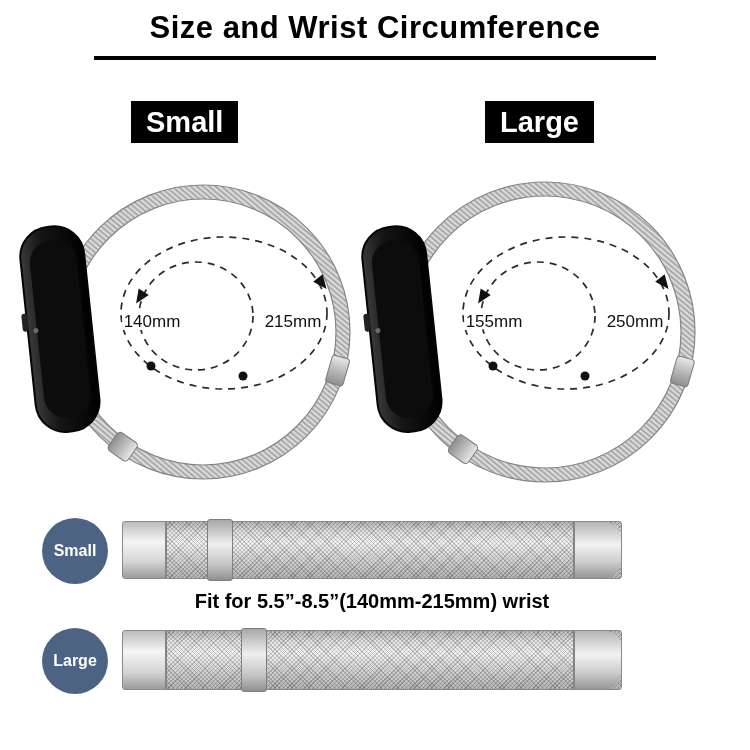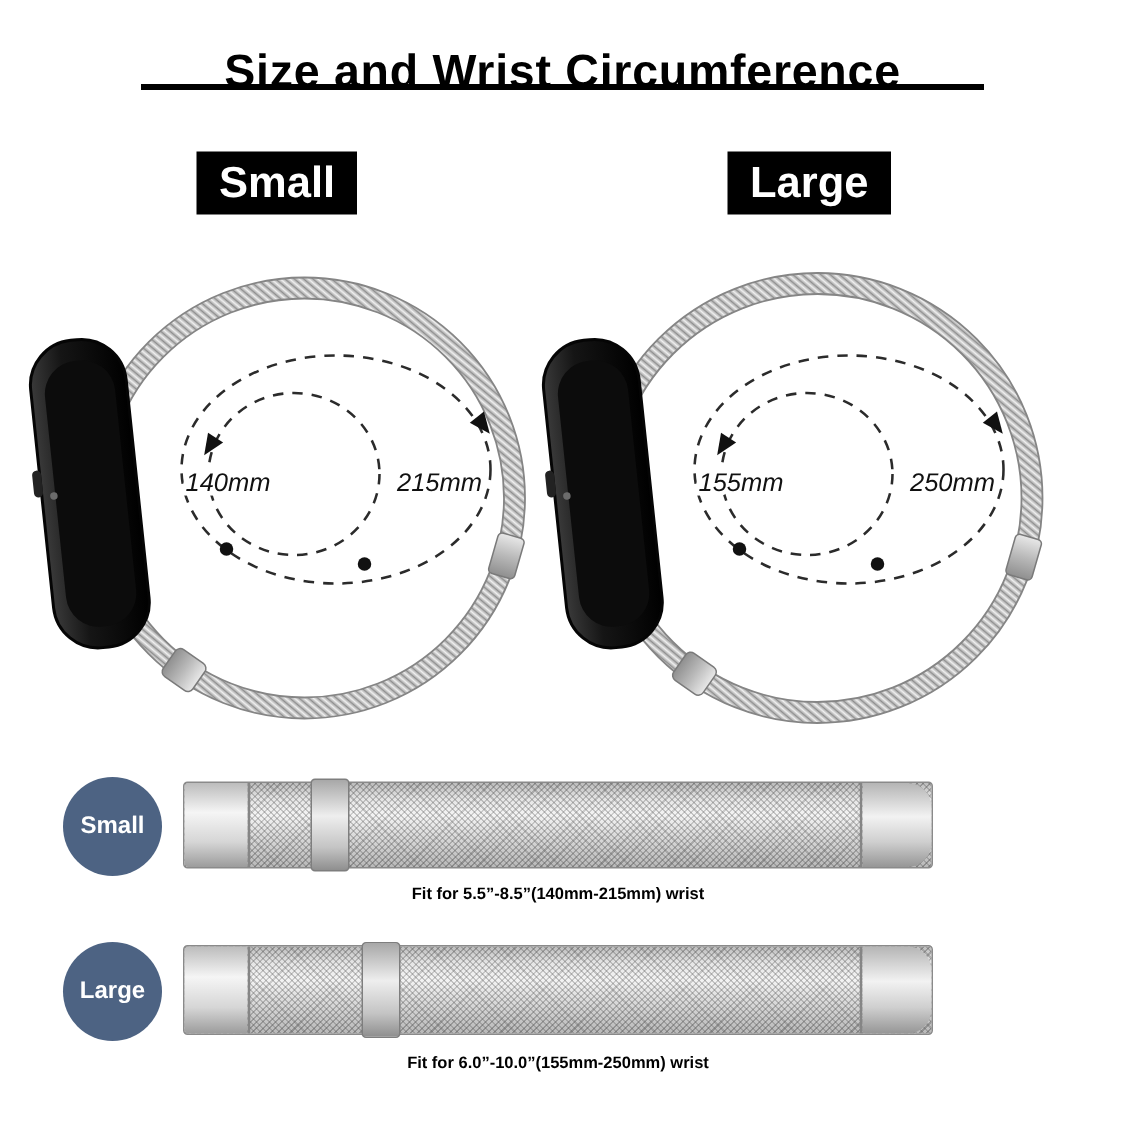--- a/index.html
+++ b/index.html
@@ -8,38 +8,38 @@
     background:#ffffff;
     font-family:"Liberation Sans", sans-serif;
     position:relative;
     overflow:hidden;
     color:#000;
   }
   .page { position:absolute; inset:0; }
 
   
   .title {
-    position:absolute; top:30px; left:0; width:100%;
+    position:absolute; top:10px; left:0; width:100%;
     text-align:center; font-size:31px; font-weight:700; letter-spacing:0.5px;
   }
   .title-underline {
     position:absolute; top:56px; left:94px; width:562px; height:4px; background:#000;
   }
 
   
   .badge {
     position:absolute; top:101px; height:42px; line-height:42px;
     background:#000; color:#fff; font-size:29px; font-weight:700;
     text-align:center; padding:0 15px;
   }
   .badge-small { left:131px; }
   .badge-large { left:485px; }
 
   
-  .diagram { position:absolute; top:150px; width:370px; height:370px;font-style:italic; }
+  .diagram { position:absolute; top:150px; width:370px; height:370px; }
   .diagram-small { left:18px; }
   .diagram-large { left:360px; }
   .diagram svg { width:100%; height:100%; display:block; }
   .measure-text { font-size:17px; fill:#111; paint-order:stroke; stroke:#fff; stroke-width:6px; }
 
   
   .size-dot {
     position:absolute; left:42px; width:66px; height:66px; border-radius:50%;
     background:#4d6383; color:#fff; font-size:16px; font-weight:700;
     display:flex; align-items:center; justify-content:center;
@@ -71,21 +71,21 @@
   .slider {
     position:absolute; top:-3px; bottom:-3px; width:26px;
     background:linear-gradient(180deg,#a8a8a8,#eeeeee 40%,#c4c4c4 75%,#8f8f8f);
     border:1px solid #7e7e7e; border-radius:3px;
   }
   .slider-1 { left:84px; }
   .slider-2 { left:118px; }
 
   .fit-text {
     position:absolute; left:122px; width:500px; text-align:center;
-    font-size:11px; font-weight:700;
+    font-size:20px; font-weight:700;
   }
   .fit-1 { top:590px; }
   .fit-2 { top:703px; }
 </style>
 </head>
 <body>
 
 <div class="page">
 
   <div class="title">Size and Wrist Circumference</div>
@@ -211,15 +211,14 @@
     <div class="clasp-right"></div>
   </div>
   <div class="fit-text fit-1">Fit for 5.5”-8.5”(140mm-215mm) wrist</div>
 
   <div class="size-dot dot-2">Large</div>
   <div class="flat-band band-2">
     <div class="clasp-left"></div>
     <div class="slider slider-2"></div>
     <div class="clasp-right"></div>
   </div>
-  <div class="fit-text fit-2">Fit for 6.0”-10.0”(155mm-250mm) wrist</div>
 
 </div>
 
 </body></html>

